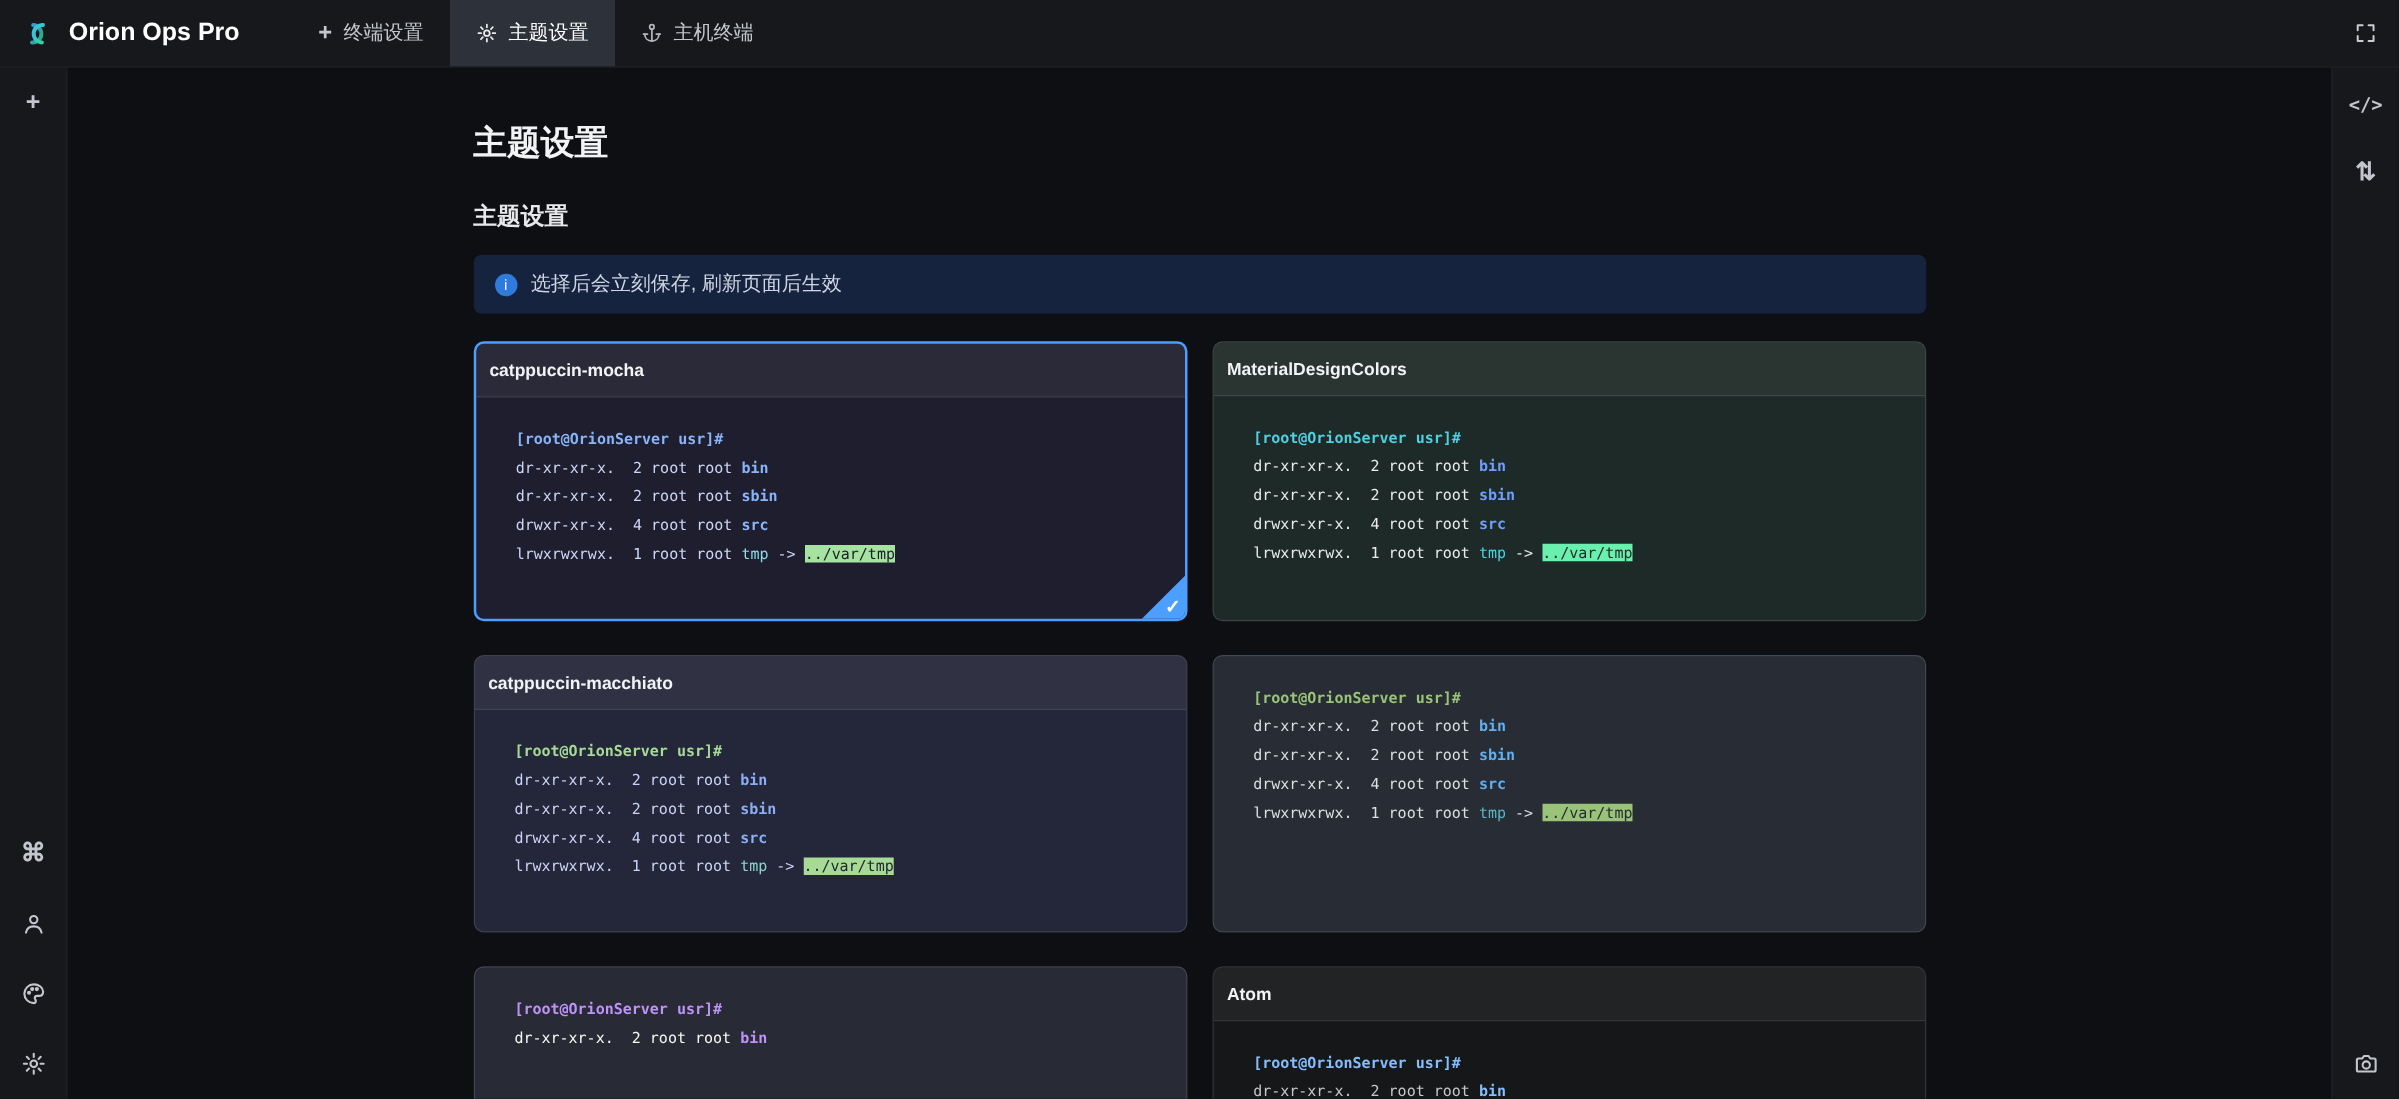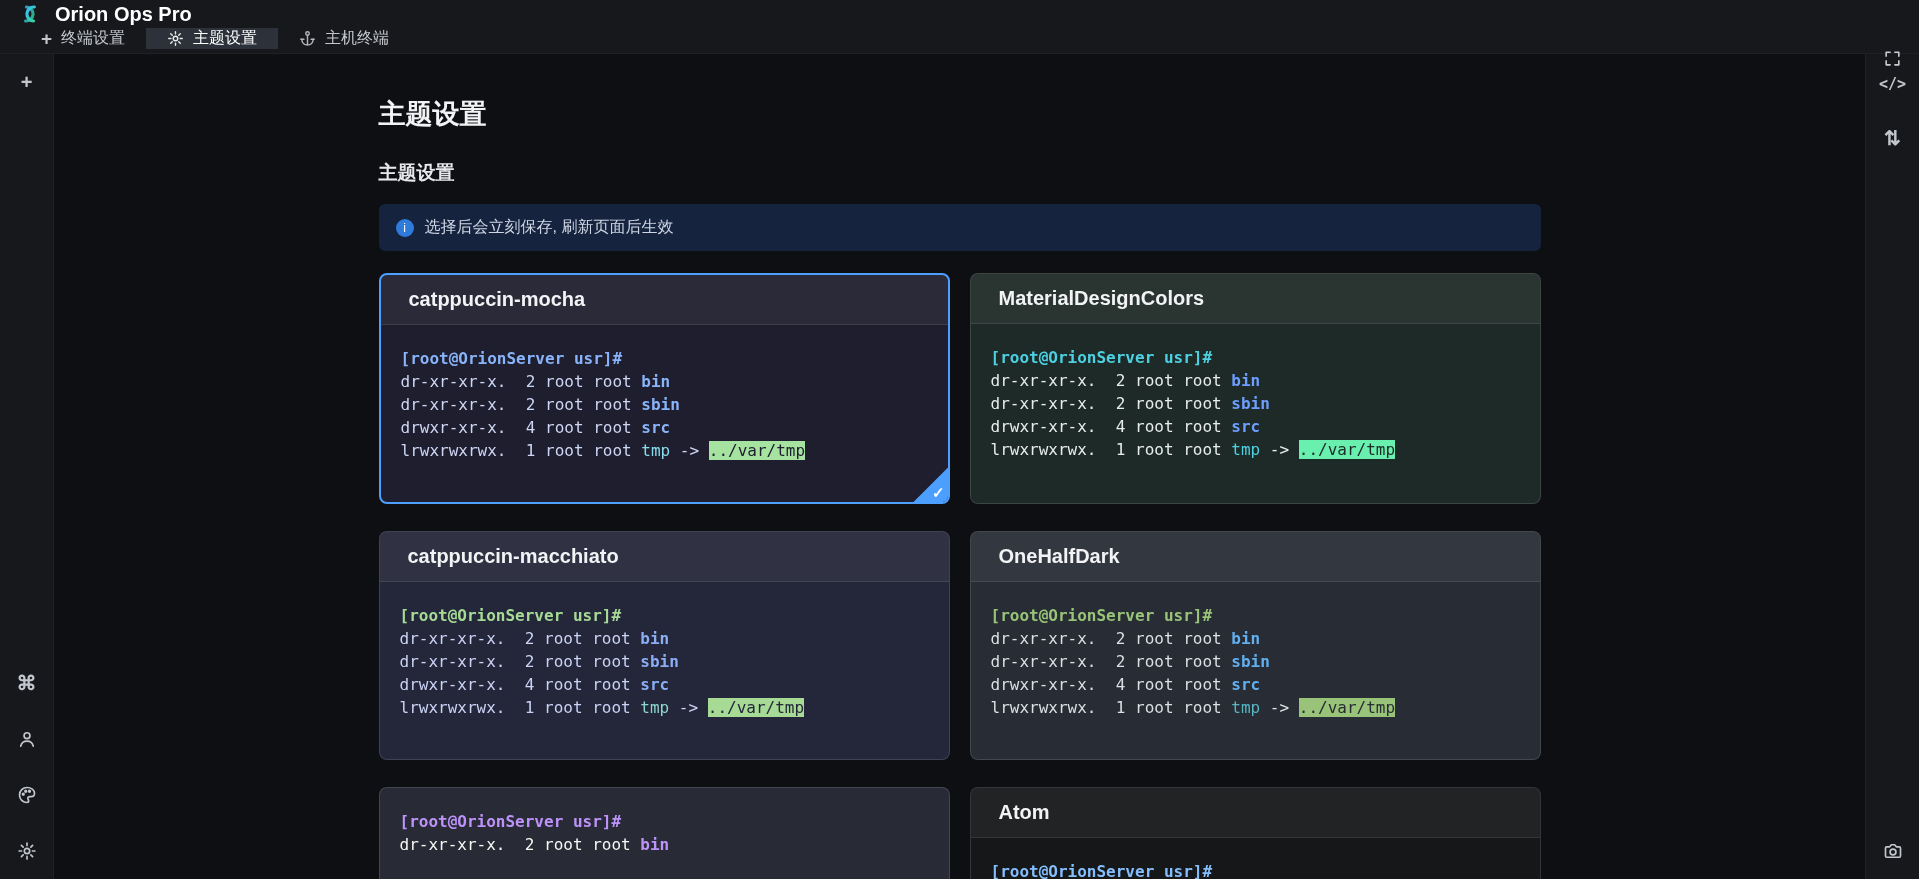--- a/index.html
+++ b/index.html
@@ -5,21 +5,21 @@
   * { box-sizing: border-box; }
   html,body { margin:0; padding:0; }
   body {
     width:1919px; height:879px; overflow:hidden;
     background:#0e0f12;
     font-family:"Liberation Sans", sans-serif;
   }
   svg { display:block; }
 
   
-  .topbar{position:fixed;top:0;left:0;right:0;height:54px;background:#17181c;display:flex;align-items:stretch;z-index:20;border-bottom:1px solid rgba(255,255,255,0.04);flex-direction:column;}
+  .topbar{position:fixed;top:0;left:0;right:0;height:54px;background:#17181c;display:flex;align-items:stretch;z-index:20;border-bottom:1px solid rgba(255,255,255,0.04);}
   .brand{display:flex;align-items:center;gap:11px;padding:0 22px 0 16px;}
   .brand-title{color:#ffffff;font-weight:bold;font-size:20px;white-space:nowrap;}
   .nav{display:flex;align-items:stretch;margin-left:20px;}
   .nav-item{display:flex;align-items:center;gap:9px;padding:0 21px;color:#c3c7cd;font-size:16px;cursor:pointer;white-space:nowrap;}
   .nav-item.active{background:#2c313a;color:#ffffff;}
   .nav-item .nico{width:17px;height:17px;opacity:.9;}
   .glyph{font-weight:bold;font-style:normal;}
   .nav-item .glyph{font-size:19px;line-height:1;}
   .topbar-right{margin-left:auto;display:flex;align-items:center;padding-right:17px;color:#c9ccd2;}
   .topbar-right .nico{width:19px;height:19px;cursor:pointer;}
@@ -40,22 +40,22 @@
   .page-title{margin:0 0 28px;font-size:27px;color:#f2f3f5;font-weight:bold;}
   .section-title{margin:0 0 18px;font-size:19px;color:#e6e8eb;font-weight:bold;}
 
   .alert{display:flex;align-items:center;gap:11px;background:#16233e;border-radius:6px;padding:13px 17px;margin-bottom:22px;color:#ced6e4;font-size:16px;}
   .info-icon{flex:0 0 auto;width:18px;height:18px;border-radius:50%;background:#2f7bdc;color:#fff;font-size:12px;display:flex;align-items:center;justify-content:center;}
 
   
   .theme-grid{display:grid;grid-template-columns:1fr 1fr;gap:27px 20px;}
   .theme-card{position:relative;background:var(--bg);border:1px solid rgba(255,255,255,0.13);border-radius:8px;overflow:hidden;cursor:pointer;}
   .theme-card.selected{border:2px solid #4c9fff;}
-  .card-header{padding:13px 28px;font-size:20px;font-weight:bold;color:#f2f3f5;background:rgba(255,255,255,0.055);border-bottom:1px solid rgba(255,255,255,0.09);}
-  .card-body{padding:22px 20px 40px;font-family:"DejaVu Sans Mono",monospace;font-size:16px;line-height:23px;color:var(--fg);white-space:pre;}
+  .card-header{padding:13px 11px;font-size:14px;font-weight:bold;color:#f2f3f5;background:rgba(255,255,255,0.055);border-bottom:1px solid rgba(255,255,255,0.09);}
+  .card-body{padding:22px 32px 40px;font-family:"DejaVu Sans Mono",monospace;font-size:12px;line-height:23px;color:var(--fg);white-space:pre;}
   .t-prompt{color:var(--prompt);font-weight:bold;}
   .t-dir{color:var(--dir);font-weight:bold;}
   .t-link{color:var(--link);font-weight:normal;}
   .t-target{background:var(--tbg);color:var(--tfg);margin-top:12px;}
   .corner-badge{display:none;position:absolute;right:-1px;bottom:-1px;width:36px;height:36px;}
   .theme-card.selected .corner-badge{display:block;}
   .corner-badge::before{content:"";position:absolute;inset:0;background:#4c9fff;clip-path:polygon(100% 0,100% 100%,0 100%);}
   .corner-badge .check{position:absolute;right:4px;bottom:3px;color:#fff;font-size:15px;font-weight:bold;line-height:1;}
 </style>
 </head>
@@ -186,21 +186,20 @@
     <div class="card-header">MaterialDesignColors</div>
     <div class="card-body"><div class="t-line"><span class="t-prompt">[root@OrionServer usr]#</span></div><div class="t-line"><span>dr-xr-xr-x.  2 root root </span><span class="t-dir">bin</span></div><div class="t-line"><span>dr-xr-xr-x.  2 root root </span><span class="t-dir">sbin</span></div><div class="t-line"><span>drwxr-xr-x.  4 root root </span><span class="t-dir">src</span></div><div class="t-line"><span>lrwxrwxrwx.  1 root root </span><span class="t-link">tmp</span><span> -&gt; </span><span class="t-target">../var/tmp</span></div></div>
 
   </div>
         <div class="theme-card" style="--bg: #24273a; --fg: #cad3f5; --prompt: #a6da95; --dir: #8aadf4; --link: #8bd5ca; --tbg: #a6da95; --tfg: #24273a;">
     <div class="card-header">catppuccin-macchiato</div>
     <div class="card-body"><div class="t-line"><span class="t-prompt">[root@OrionServer usr]#</span></div><div class="t-line"><span>dr-xr-xr-x.  2 root root </span><span class="t-dir">bin</span></div><div class="t-line"><span>dr-xr-xr-x.  2 root root </span><span class="t-dir">sbin</span></div><div class="t-line"><span>drwxr-xr-x.  4 root root </span><span class="t-dir">src</span></div><div class="t-line"><span>lrwxrwxrwx.  1 root root </span><span class="t-link">tmp</span><span> -&gt; </span><span class="t-target">../var/tmp</span></div></div>
 
   </div>
         <div class="theme-card" style="--bg: #282c34; --fg: #dcdfe4; --prompt: #98c379; --dir: #61afef; --link: #56b6c2; --tbg: #98c379; --tfg: #282c34;">
-    <div class="card-header">OneHalfDark</div>
     <div class="card-body"><div class="t-line"><span class="t-prompt">[root@OrionServer usr]#</span></div><div class="t-line"><span>dr-xr-xr-x.  2 root root </span><span class="t-dir">bin</span></div><div class="t-line"><span>dr-xr-xr-x.  2 root root </span><span class="t-dir">sbin</span></div><div class="t-line"><span>drwxr-xr-x.  4 root root </span><span class="t-dir">src</span></div><div class="t-line"><span>lrwxrwxrwx.  1 root root </span><span class="t-link">tmp</span><span> -&gt; </span><span class="t-target">../var/tmp</span></div></div>
 
   </div>
         <div class="theme-card" style="--bg: #282a36; --fg: #f8f8f2; --prompt: #bd93f9; --dir: #bd93f9; --link: #8be9fd; --tbg: #50fa7b; --tfg: #282a36;">
     <div class="card-body"><div class="t-line"><span class="t-prompt">[root@OrionServer usr]#</span></div><div class="t-line"><span>dr-xr-xr-x.  2 root root </span><span class="t-dir">bin</span></div></div>
 
   </div>
         <div class="theme-card" style="--bg: #161719; --fg: #c5c8c6; --prompt: #85befd; --dir: #85befd; --link: #85befd; --tbg: #94fa36; --tfg: #161719;">
     <div class="card-header">Atom</div>
     <div class="card-body"><div class="t-line"><span class="t-prompt">[root@OrionServer usr]#</span></div><div class="t-line"><span>dr-xr-xr-x.  2 root root </span><span class="t-dir">bin</span></div></div>

